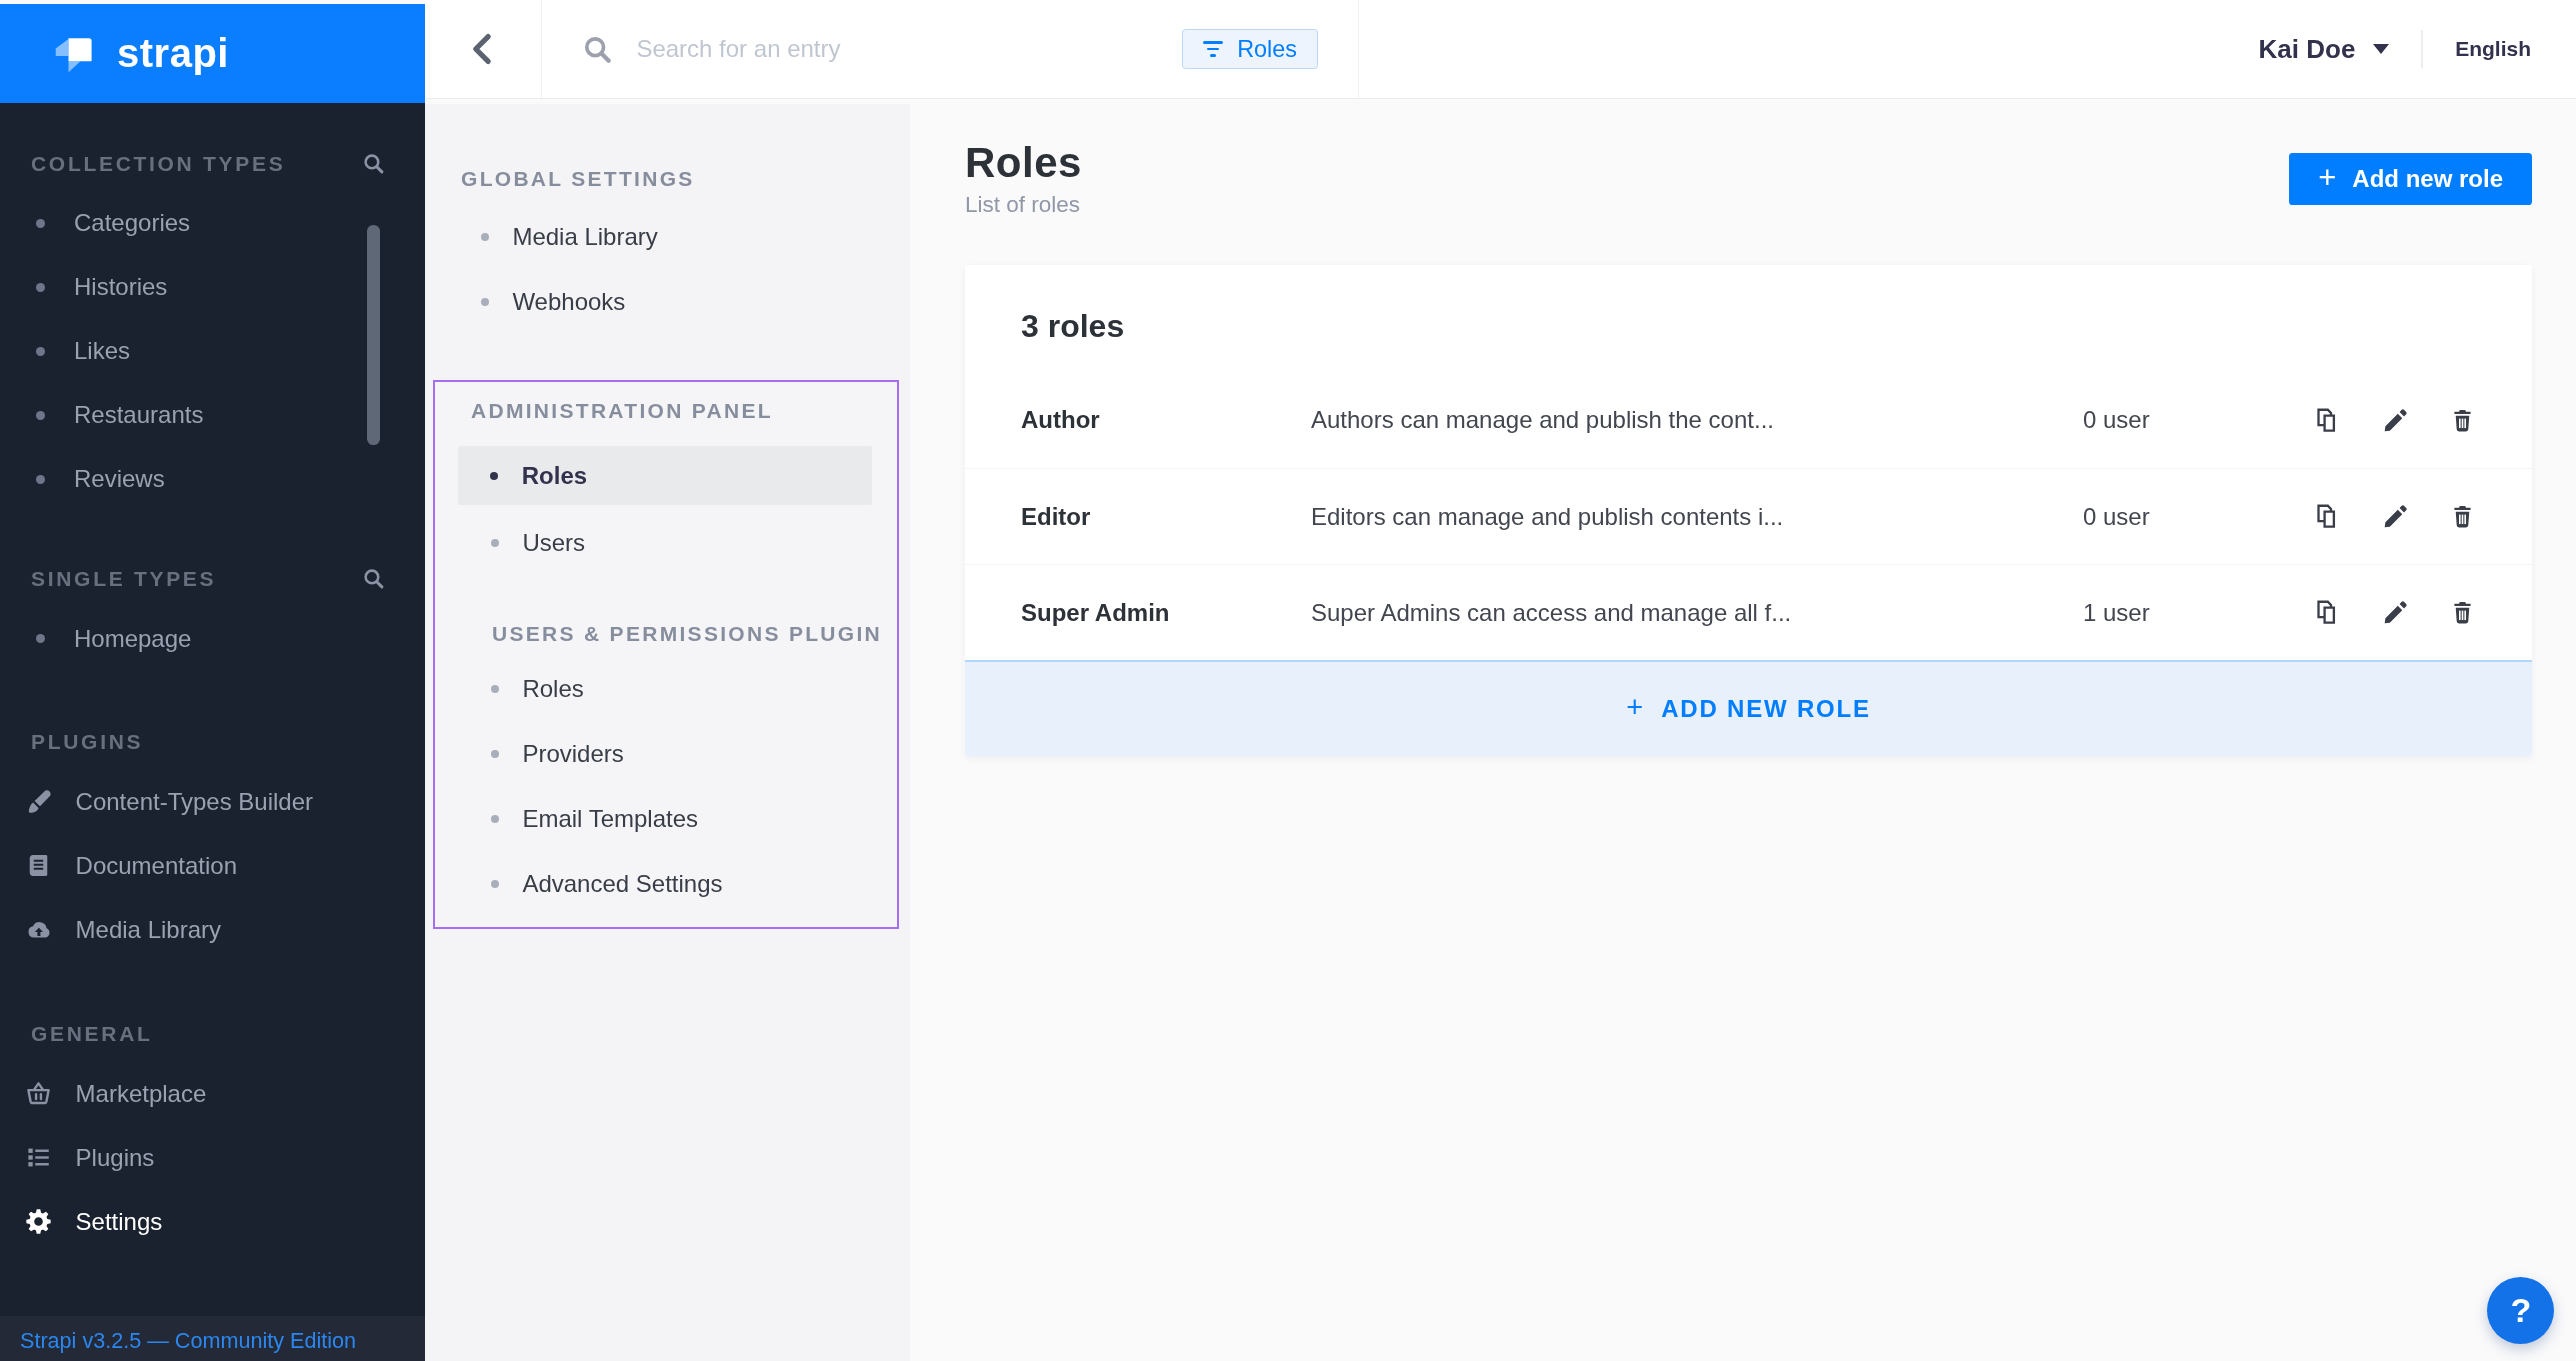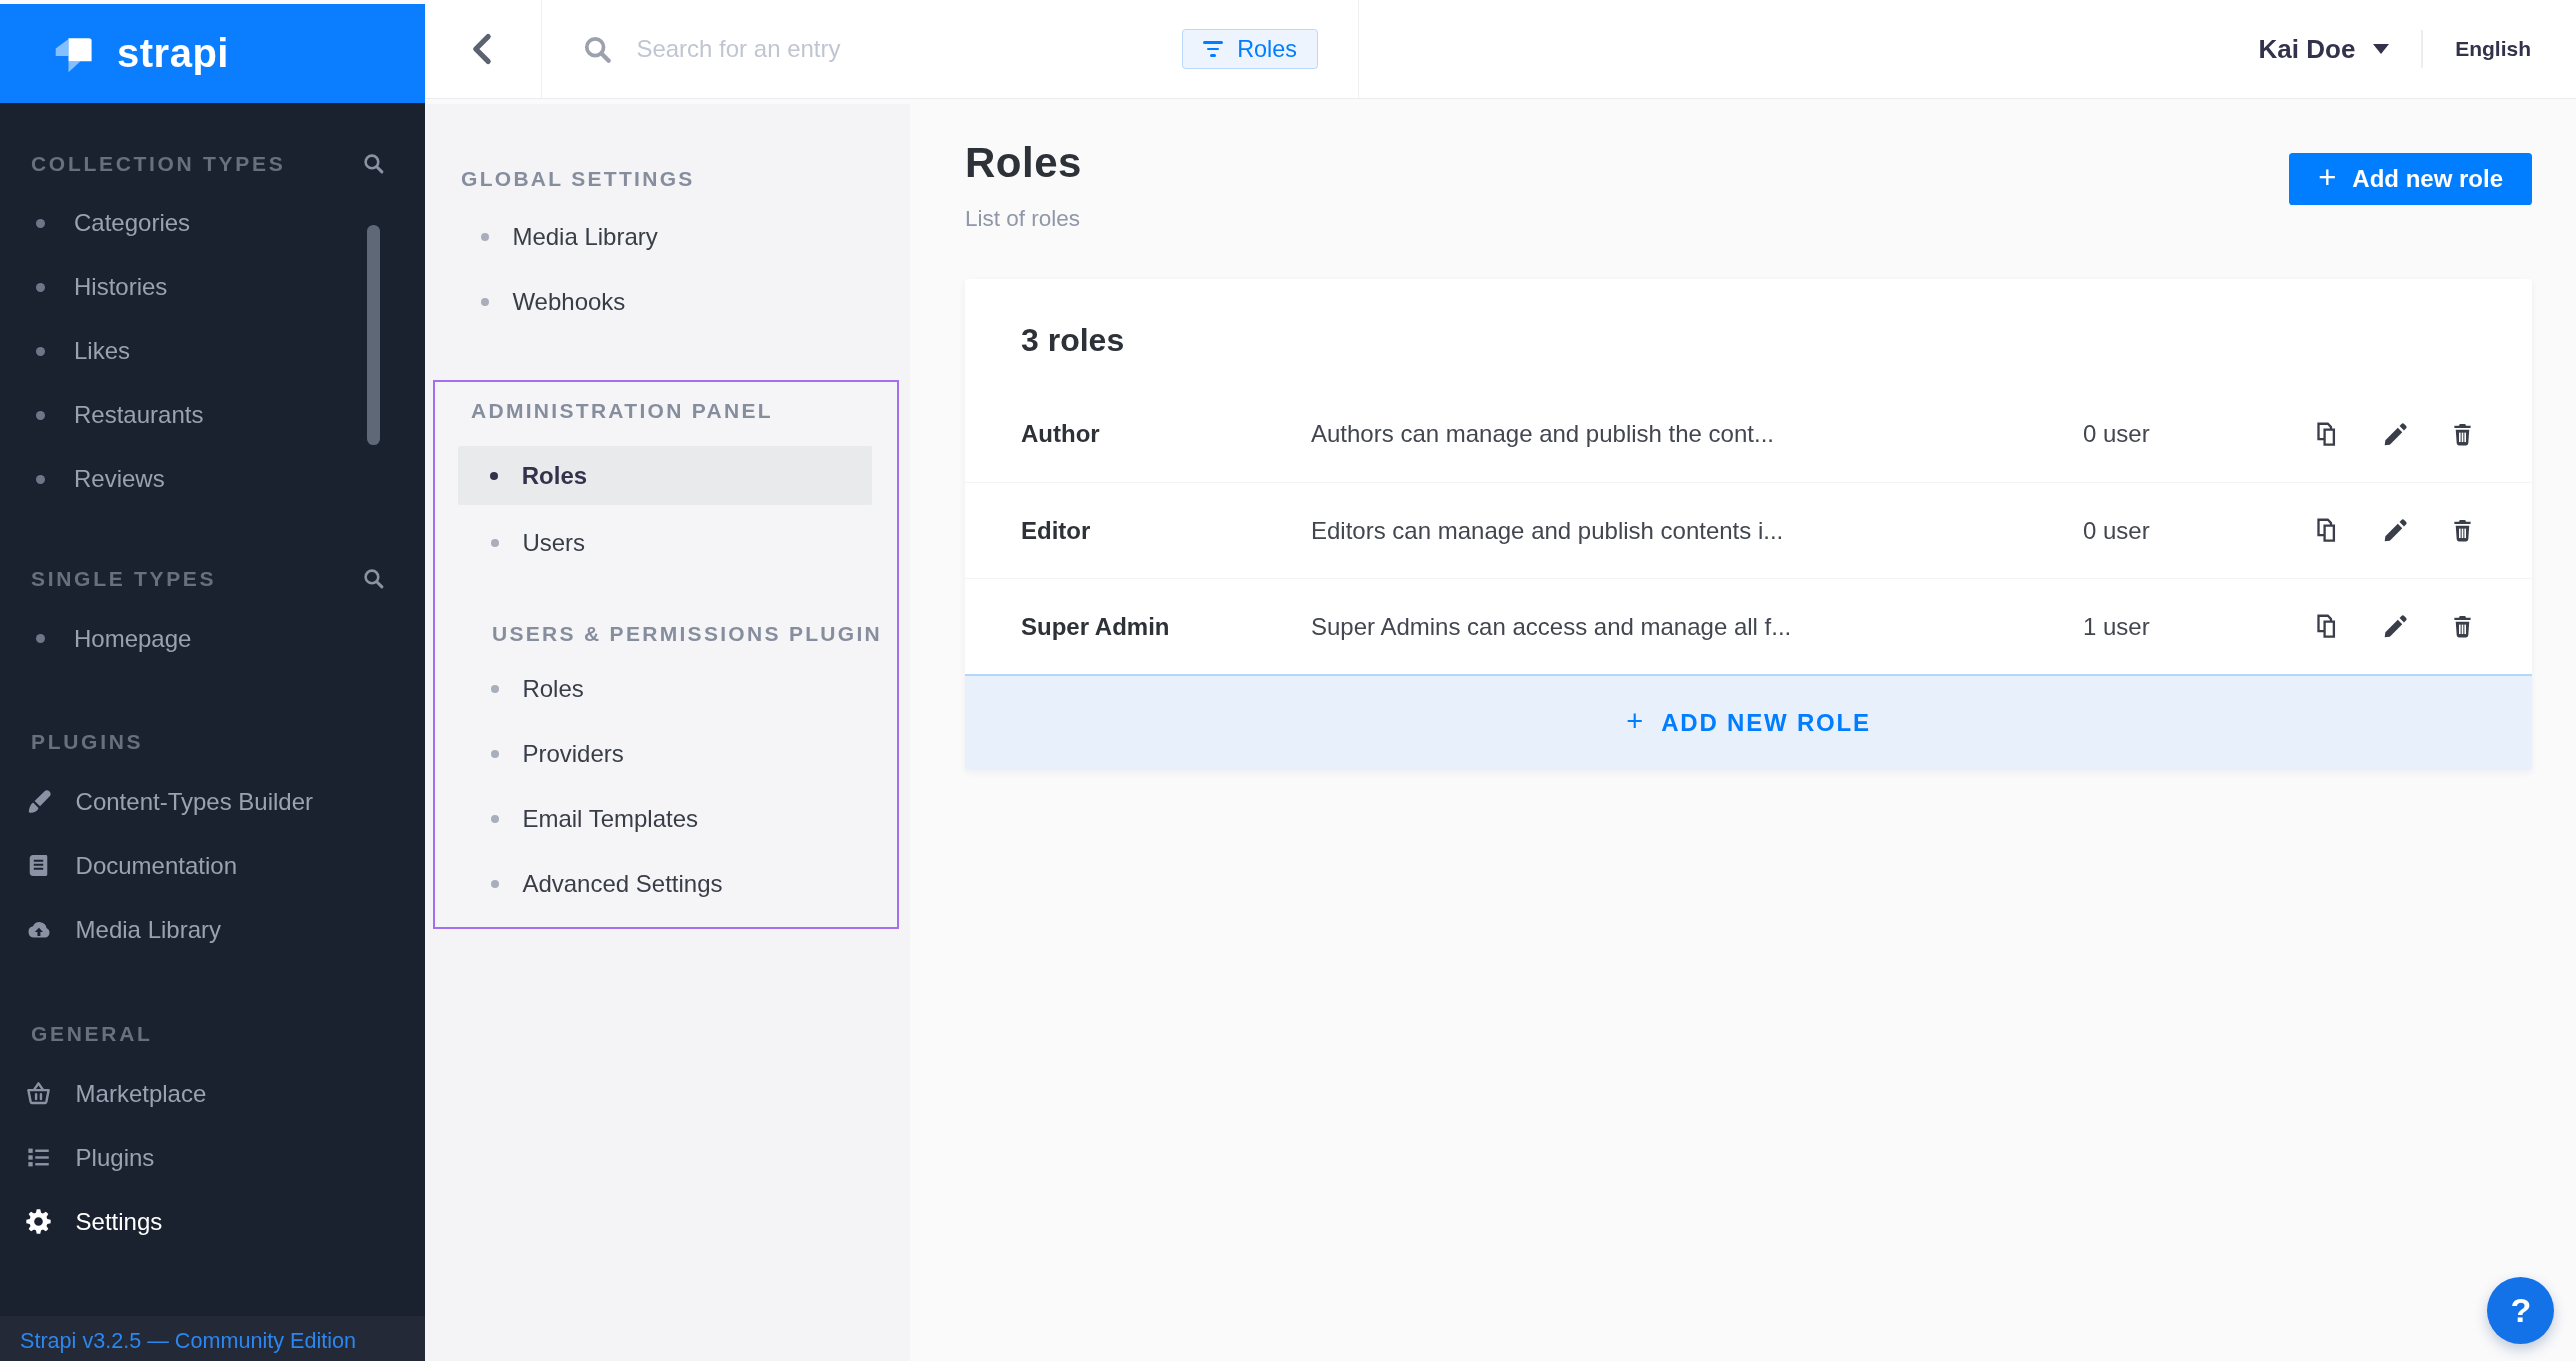--- a/index.html
+++ b/index.html
@@ -119,21 +119,21 @@
     padding-left:32px; font-weight:bold; color:#32324D; border-radius:1.8px;
   }
   .sn-item.active .dot { background:#32324D; }
   .sn-item.after-active { margin-top:5.4px; }
   .purple-box .sn-header.second { margin-top:45px;margin-left:21px; }
 
   
   .main { position:absolute; left:910px; top:99px; width:1666px; height:1263px; background:#FAFAFB; }
   .page-header { position:relative; padding:40px 44px 0 55px; }
   .page-title { font-size:42px; font-weight:bold; color:#2D3138; letter-spacing:0.5px; }
-  .page-subtitle { margin-top:19px; font-size:22.5px; color:#9097A7; }
+  .page-subtitle { margin-top:5px; font-size:22.5px; color:#9097A7; }
   .add-role-btn {
     position:absolute; top:54px; right:44px; height:52px; padding:0 29px;
     display:flex; align-items:center; gap:16px;
     background:#007EFF; color:#fff; border:none; border-radius:3.6px;
     font-family:"Liberation Sans",sans-serif; font-size:24px; font-weight:600; cursor:pointer;
   }
   .add-role-btn .plus { font-size:31px; font-weight:400; margin-top:-2.7px; }
 
   .card {
     margin:47px 44px 0 55px; background:#fff; border-radius:2.7px;

